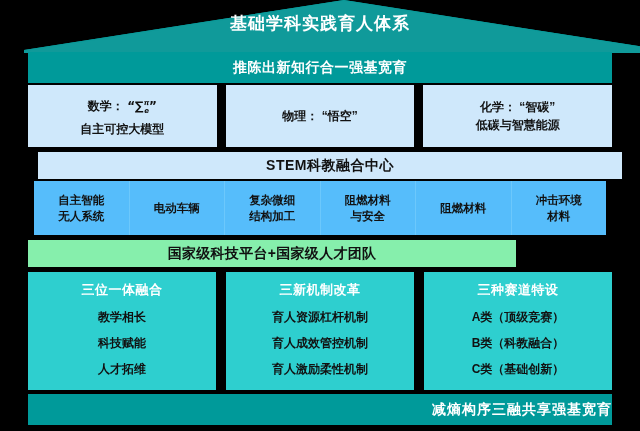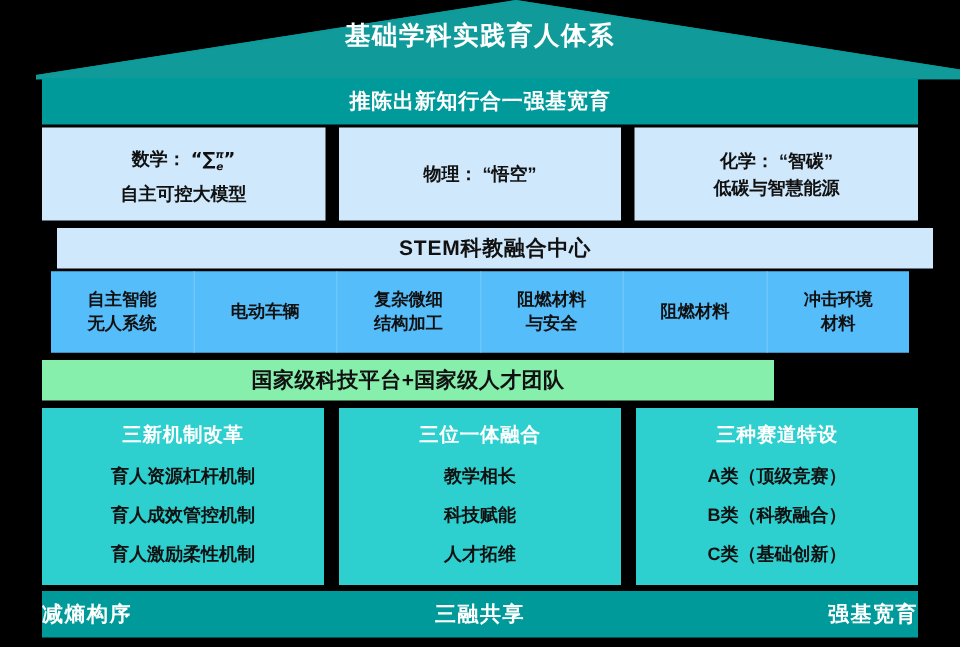--- a/index.html
+++ b/index.html
@@ -217,21 +217,21 @@
 
   
   .foundation-band {
     left: 28px;
     top: 394px;
     width: 584px;
     height: 31px;
     background: #009a9a;
     display: flex;
     align-items: center;
-    justify-content: space-between;
+    justify-content: flex-end;
   }
   .foundation-item {
     color: #ffffff;
     font-size: 14px;
     font-weight: bold;
     letter-spacing: 1px;
     white-space: nowrap;
   }
 </style>
 </head>
@@ -310,31 +310,31 @@
     </div>
   </div>
 
   <div class="band platform-band">
     <span class="platform-label">国家级科技平台+国家级人才团队</span>
   </div>
 
   <div class="pillar-row">
 
     <div class="pillar">
+      <div class="pillar-title">三位一体融合</div>
+      <div class="pillar-item">教学相长</div>
+      <div class="pillar-item">科技赋能</div>
+      <div class="pillar-item">人才拓维</div>
+    </div>
+
+    <div class="pillar">
       <div class="pillar-title">三新机制改革</div>
       <div class="pillar-item">育人资源杠杆机制</div>
       <div class="pillar-item">育人成效管控机制</div>
       <div class="pillar-item">育人激励柔性机制</div>
-    </div>
-
-    <div class="pillar">
-      <div class="pillar-title">三位一体融合</div>
-      <div class="pillar-item">教学相长</div>
-      <div class="pillar-item">科技赋能</div>
-      <div class="pillar-item">人才拓维</div>
     </div>
 
     <div class="pillar">
       <div class="pillar-title">三种赛道特设</div>
       <div class="pillar-item">A类（顶级竞赛）</div>
       <div class="pillar-item">B类（科教融合）</div>
       <div class="pillar-item">C类（基础创新）</div>
     </div>
 
   </div>

